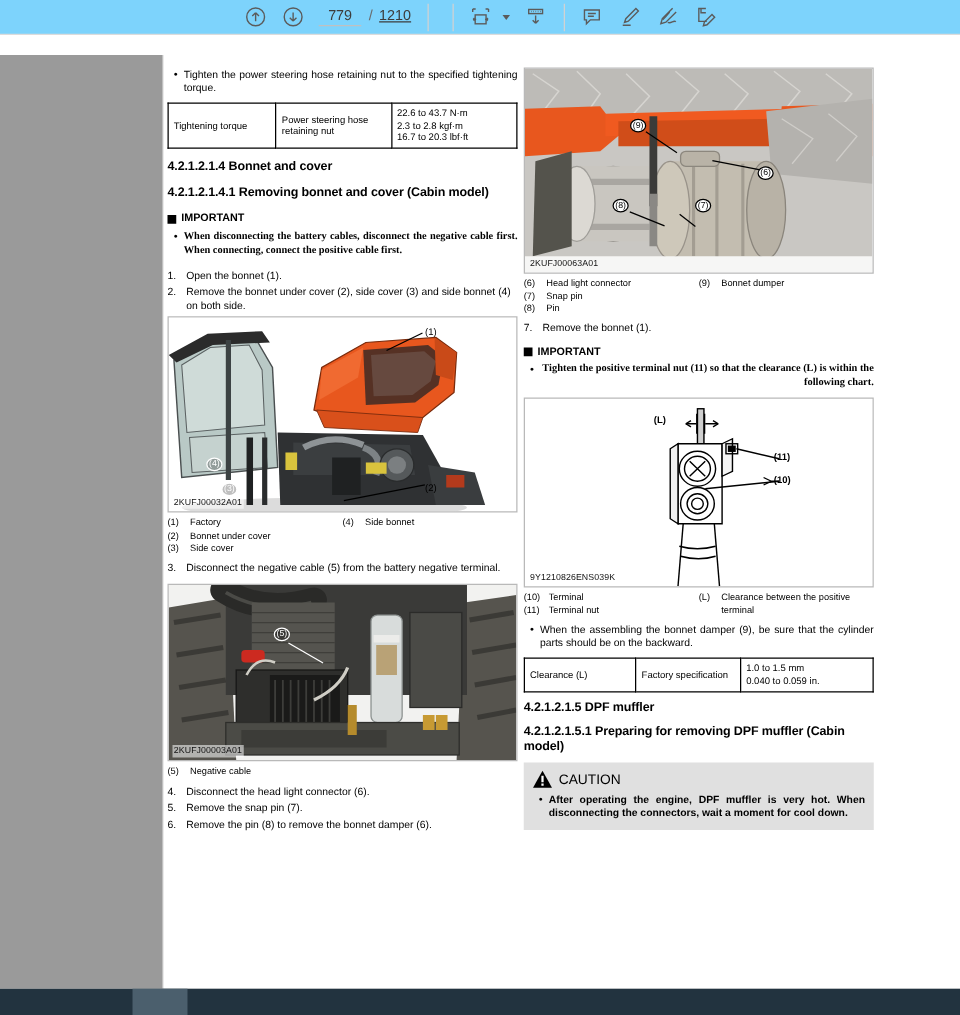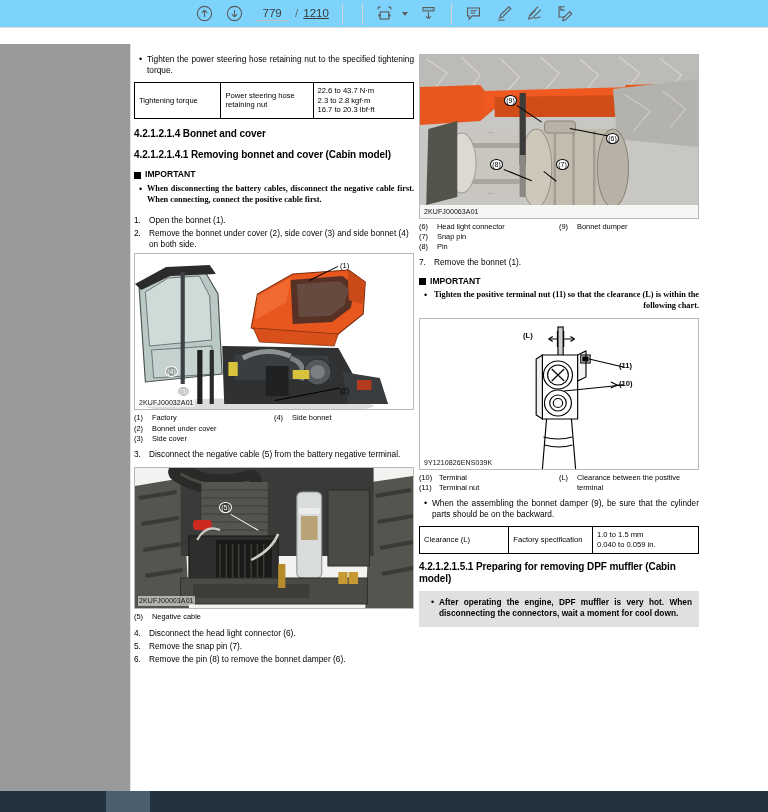--- a/index.html
+++ b/index.html
@@ -728,23 +728,34 @@
           <td style="width:32%;">Clearance (L)</td>
           <td style="width:30%;">Factory specification</td>
           <td style="width:38%;">
             <div>1.0 to 1.5 mm</div>
             <div>0.040 to 0.059 in.</div>
           </td>
         </tr>
       </tbody>
         </table>
 
+      <h3 class="heading tight">4.2.1.2.1.5 DPF muffler</h3>
       <h3 class="heading tight">4.2.1.2.1.5.1 Preparing for removing DPF muffler (Cabin model)</h3>
 
       <div class="caution-box">
+        <div class="caution-hdr">
+          <span class="tri">
+            <svg width="16" height="15" viewBox="0 0 16 15">
+              <path d="M8 0.6 L15.6 14.2 L0.4 14.2 Z" fill="#000"></path>
+              <rect x="7.1" y="4.6" width="1.8" height="5.2" fill="#fff"></rect>
+              <rect x="7.1" y="10.8" width="1.8" height="1.8" fill="#fff"></rect>
+            </svg>
+          </span>
+          <span>CAUTION</span>
+        </div>
         <div class="bullet-row" style="margin-bottom:0;">
           <div class="bullet-dot">•</div>
           <div class="bullet-txt caution-body">After operating the engine, DPF muffler is very hot. When disconnecting the connectors, wait a moment for cool down.</div>
         </div>
       </div>
     </div>
 
   </div>
 </div>
 

